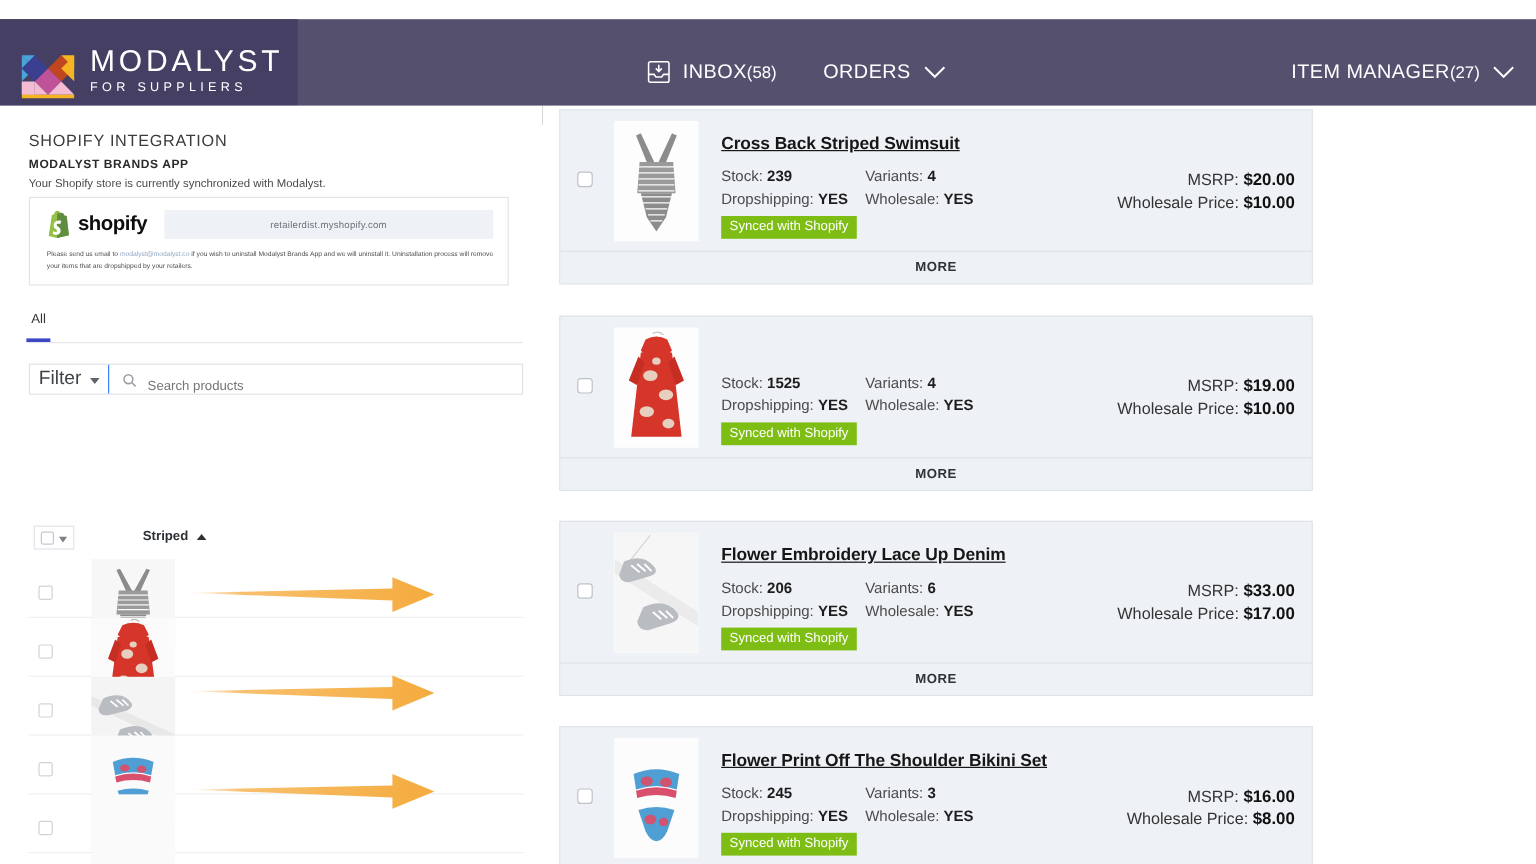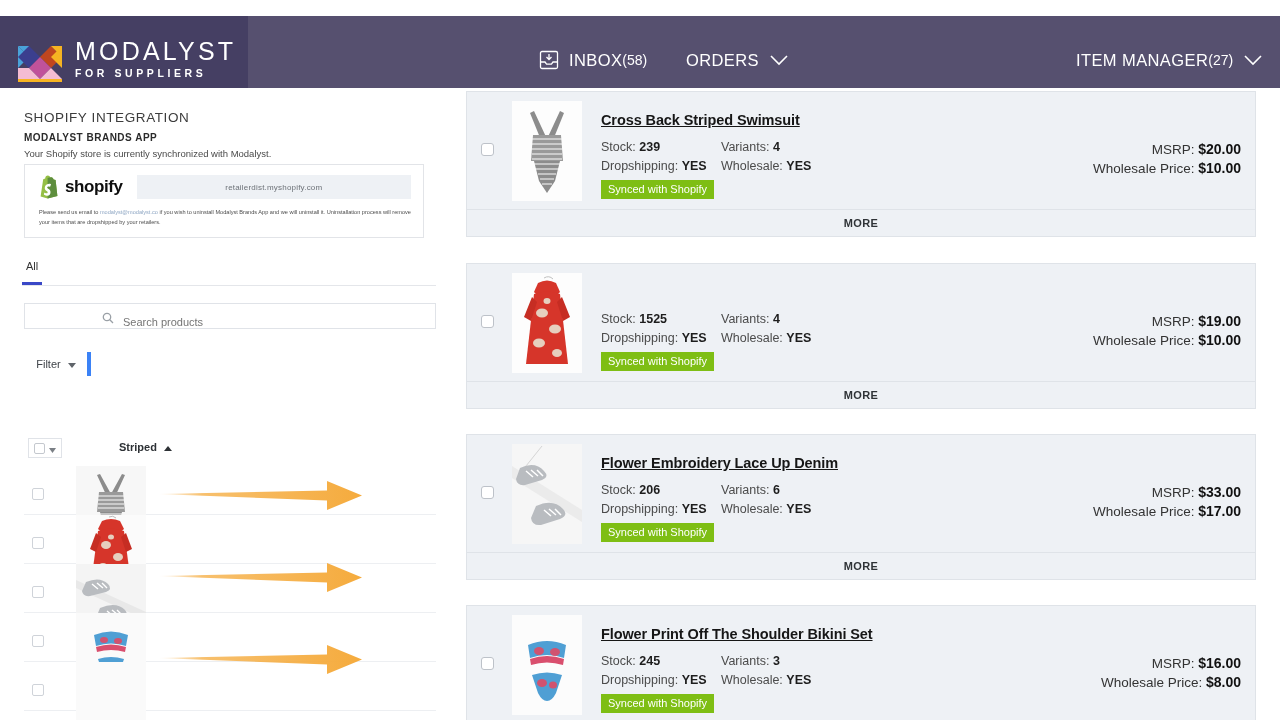--- a/index.html
+++ b/index.html
@@ -25,21 +25,21 @@
     flex-shrink: 0;
   }
   .logo-mark { width: 44px; height: 44px; flex-shrink: 0; }
   .logo-text { margin-left: 13px; }
   .logo-title {
     color: #ffffff; font-size: 25px; letter-spacing: 3.2px;
     font-weight: 400; line-height: 1.05;
   }
   .logo-sub {
     color: #ffffff; font-size: 10.5px; letter-spacing: 3.6px;
-    font-weight: 700; line-height: 1.6; margin-top: 1px;
+    font-weight: 400; line-height: 1.6; margin-top: 1px;
   }
 
   .nav-zone {
     flex: 1; height: 88px;
     display: flex; align-items: center;
     position: relative;
   }
   .nav-item {
     position: absolute;
     display: flex; align-items: center;
@@ -123,24 +123,23 @@
   .filter-bar {
     position: absolute; left: 24px; top: 215px;
     width: 412px; height: 26px;
     display: flex;
     border: 1px solid #e0e3e8;
     background: #ffffff;
   }
   .filter-btn {
     width: 66px; height: 24px;
     display: flex; align-items: center; justify-content: center;
-    border-right: 4px solid #3b82f6;
-    font-size: 11px; color: #3f4349;
+    border-right: 1px solid #3b82f6;
+    font-size: 16px; color: #3f4349;
     cursor: pointer;
-    margin-top: 48px;
   }
   .filter-btn .tri { margin-left: 7px; }
   .search-wrap {
     flex: 1; display: flex; align-items: flex-end; padding-left: 11px;
   }
   .search-input {
     border: none; outline: none; flex: 1;
     font-size: 11px; color: #9aa0a6; margin-left: 9px;
     font-family: "Liberation Sans", sans-serif;
     background: transparent;
@@ -199,21 +198,21 @@
 
   
   .right-panel {
     position: absolute; top: 88px; left: 452px;
     width: 828px; height: 632px;
     background: #ffffff;
     overflow: hidden;
   }
   .card {
     position: absolute; left: 14px;
-    width: 790px;
+    width: 628px;
     background: #eef1f5;
     border: 1px solid #dfe3e8;
   }
   .card-body { position: relative; height: 117px; }
   .card-cb {
     position: absolute; left: 14px; top: 51px;
     width: 13px; height: 13px;
     border: 1px solid #bdc2c9; border-radius: 3px; background: #fff;
     cursor: pointer;
   }

